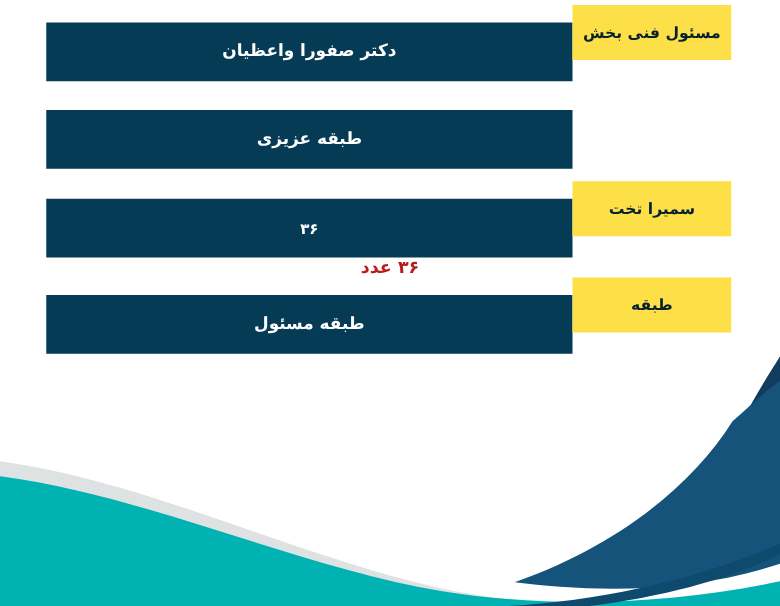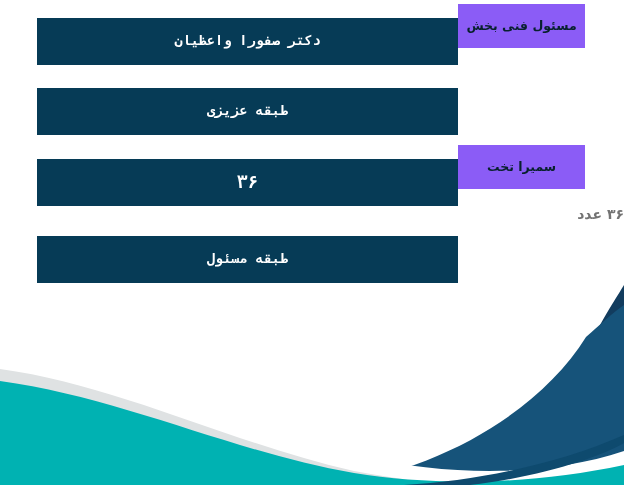--- a/index.html
+++ b/index.html
@@ -37,44 +37,43 @@
     position: absolute;
     left: 37px;
     top: 18px;
     width: 421px;
     height: 47px;
     background: #063B56;
     display: flex;
     align-items: center;
     justify-content: center;
     direction: rtl;
-    font-family: Liberation Mono, monospace;
   }
   .value-text {
     color: #ffffff;
     font-size: 13.5px;
     font-weight: bold;
     letter-spacing: 0.2px;
     line-height: 1;
     direction: rtl;
     unicode-bidi: isolate;
     white-space: nowrap;
   }
   .value-text.numeric {
-    font-size: 18px;
+    font-size: 12px;
   }
 
   
   .label-chip {
     position: absolute;
     left: 458px;
     top: 4px;
     width: 127px;
     height: 44px;
-    background: #8b5cf6;
+    background: #fde047;
     display: flex;
     align-items: center;
     justify-content: center;
     direction: rtl;
   }
   .label-text {
     color: #08212e;
     font-size: 12.5px;
     font-weight: bold;
     line-height: 1;
@@ -82,22 +81,22 @@
     unicode-bidi: isolate;
     white-space: nowrap;
   }
 
   
   .ghost-text {
     position: absolute;
     left: 0;
     width: 624px;
     top: 206px;
-    text-align: right;
-    color: #737373;
+    text-align: center;
+    color: #b91c1c;
     font-size: 14px;
     font-weight: bold;
     direction: rtl;
     unicode-bidi: isolate;
     pointer-events: none;
     z-index: 0;
   }
 
   
   #wave {
@@ -142,20 +141,23 @@
     </div>
     <div class="label-chip">
       <span class="label-text">سمیرا تخت</span>
     </div>
   </div>
 
   <div class="row" style="top:218px;">
     <div class="value-bar">
       <span class="value-text">طبقه مسئول</span>
     </div>
+    <div class="label-chip">
+      <span class="label-text">طبقه</span>
+    </div>
   </div>
 
   <div id="wave">
     <svg viewBox="0 0 624 200" preserveAspectRatio="none">
 
       <path d="M624,0 L624,200 L370,200
                C470,185 560,120 600,40
                C610,22 618,10 624,0 Z" fill="#123C5E"></path>
 
       <path d="M624,20 L624,200 L330,200

